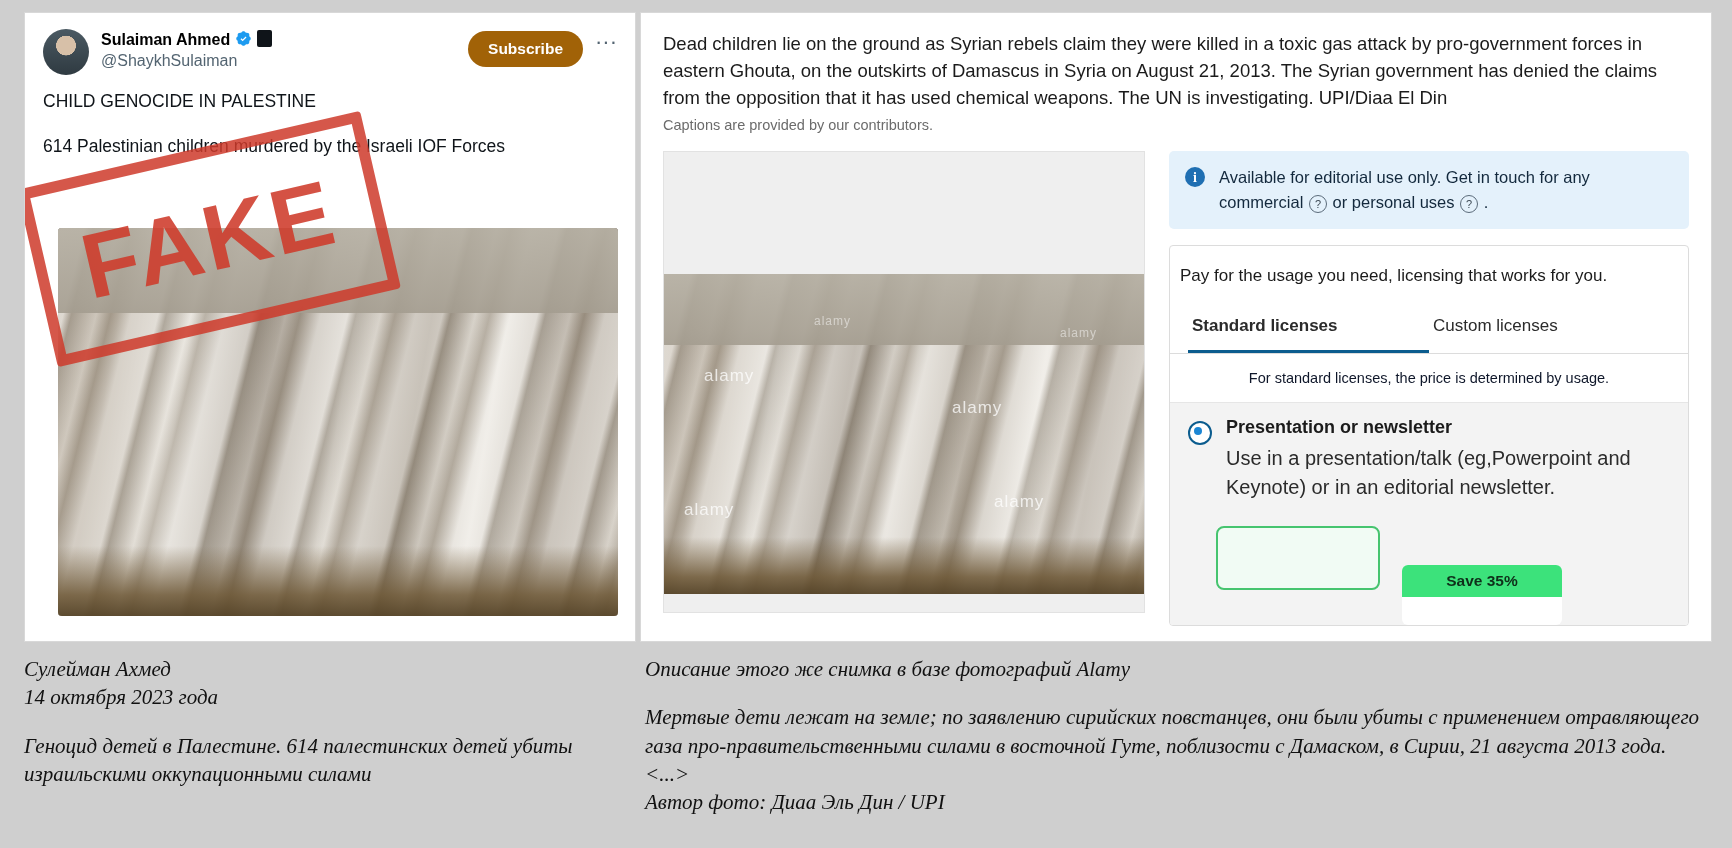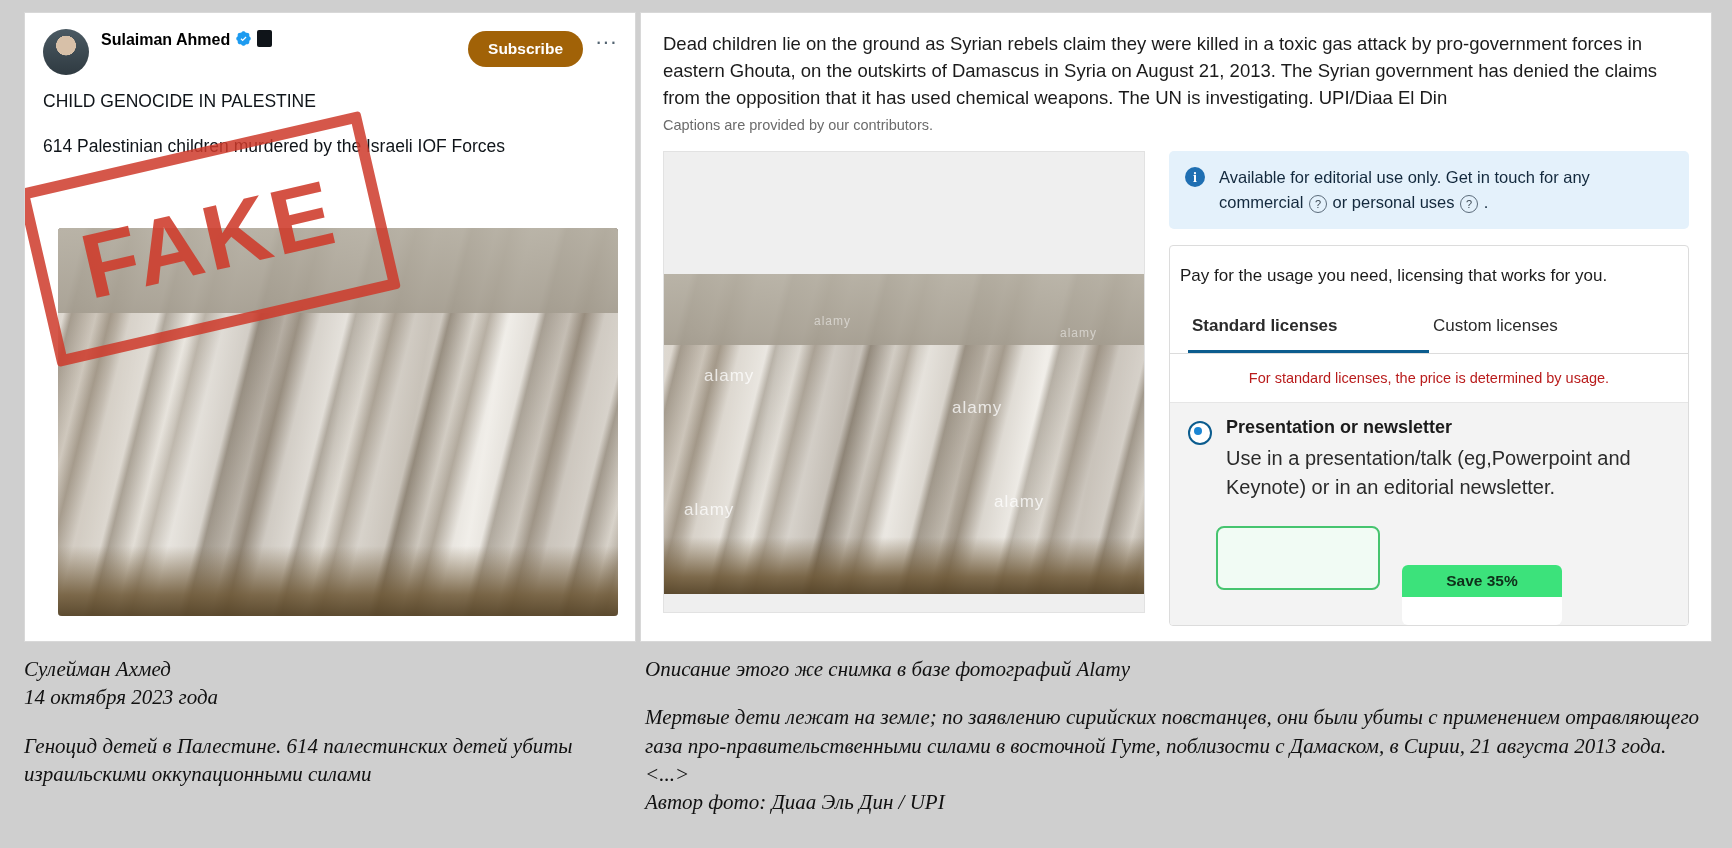--- a/index.html
+++ b/index.html
@@ -293,21 +293,21 @@
     color: #2b2b2b;
     cursor: pointer;
   }
   .tab.active {
     font-weight: bold;
     border-bottom: 3px solid #0b5c8e;
   }
   .tab-note {
     text-align: center;
     font-size: 14.5px;
-    color: #b91c1c;
+    color: #0f172a;
     padding: 16px 10px 16px 10px;
     border-bottom: 1px solid #e6e6e6;
   }
   .option-row {
     background: #f3f3f3;
     padding: 14px 18px 14px 18px;
     display: flex;
     gap: 14px;
   }
   .radio {
@@ -409,20 +409,21 @@
         <div class="name-row">
           <span>Sulaiman Ahmed</span>
           <span class="verified">
             <svg viewBox="0 0 24 24" width="17" height="17" aria-hidden="true">
               <path fill="#1d9bf0" d="M22.25 12c0-1.43-.88-2.67-2.19-3.34.46-1.39.2-2.9-.81-3.91s-2.52-1.27-3.91-.81C14.67 2.63 13.43 1.75 12 1.75s-2.67.88-3.34 2.19c-1.39-.46-2.9-.2-3.91.81s-1.27 2.52-.81 3.91C2.63 9.33 1.75 10.57 1.75 12s.88 2.67 2.19 3.34c-.46 1.39-.2 2.9.81 3.91s2.52 1.27 3.91.81c.67 1.31 1.91 2.19 3.34 2.19s2.67-.88 3.34-2.19c1.39.46 2.9.2 3.91-.81s1.27-2.52.81-3.91c1.31-.67 2.19-1.91 2.19-3.34z"></path>
               <path fill="#fff" d="M10.8 15.9l-3-3 1.2-1.2 1.8 1.8 4.2-4.2 1.2 1.2z"></path>
             </svg>
           </span>
           <span class="sq-badge"></span>
         </div>
+        <div class="handle">@ShaykhSulaiman</div>
       </div>
 
       <button class="subscribe-btn">Subscribe</button>
       <div class="more-dots">···</div>
     </div>
 
     <div class="tweet-body">
       <p>CHILD GENOCIDE IN PALESTINE</p>
       <p>614 Palestinian children murdered by the Israeli IOF Forces</p>
     </div>

